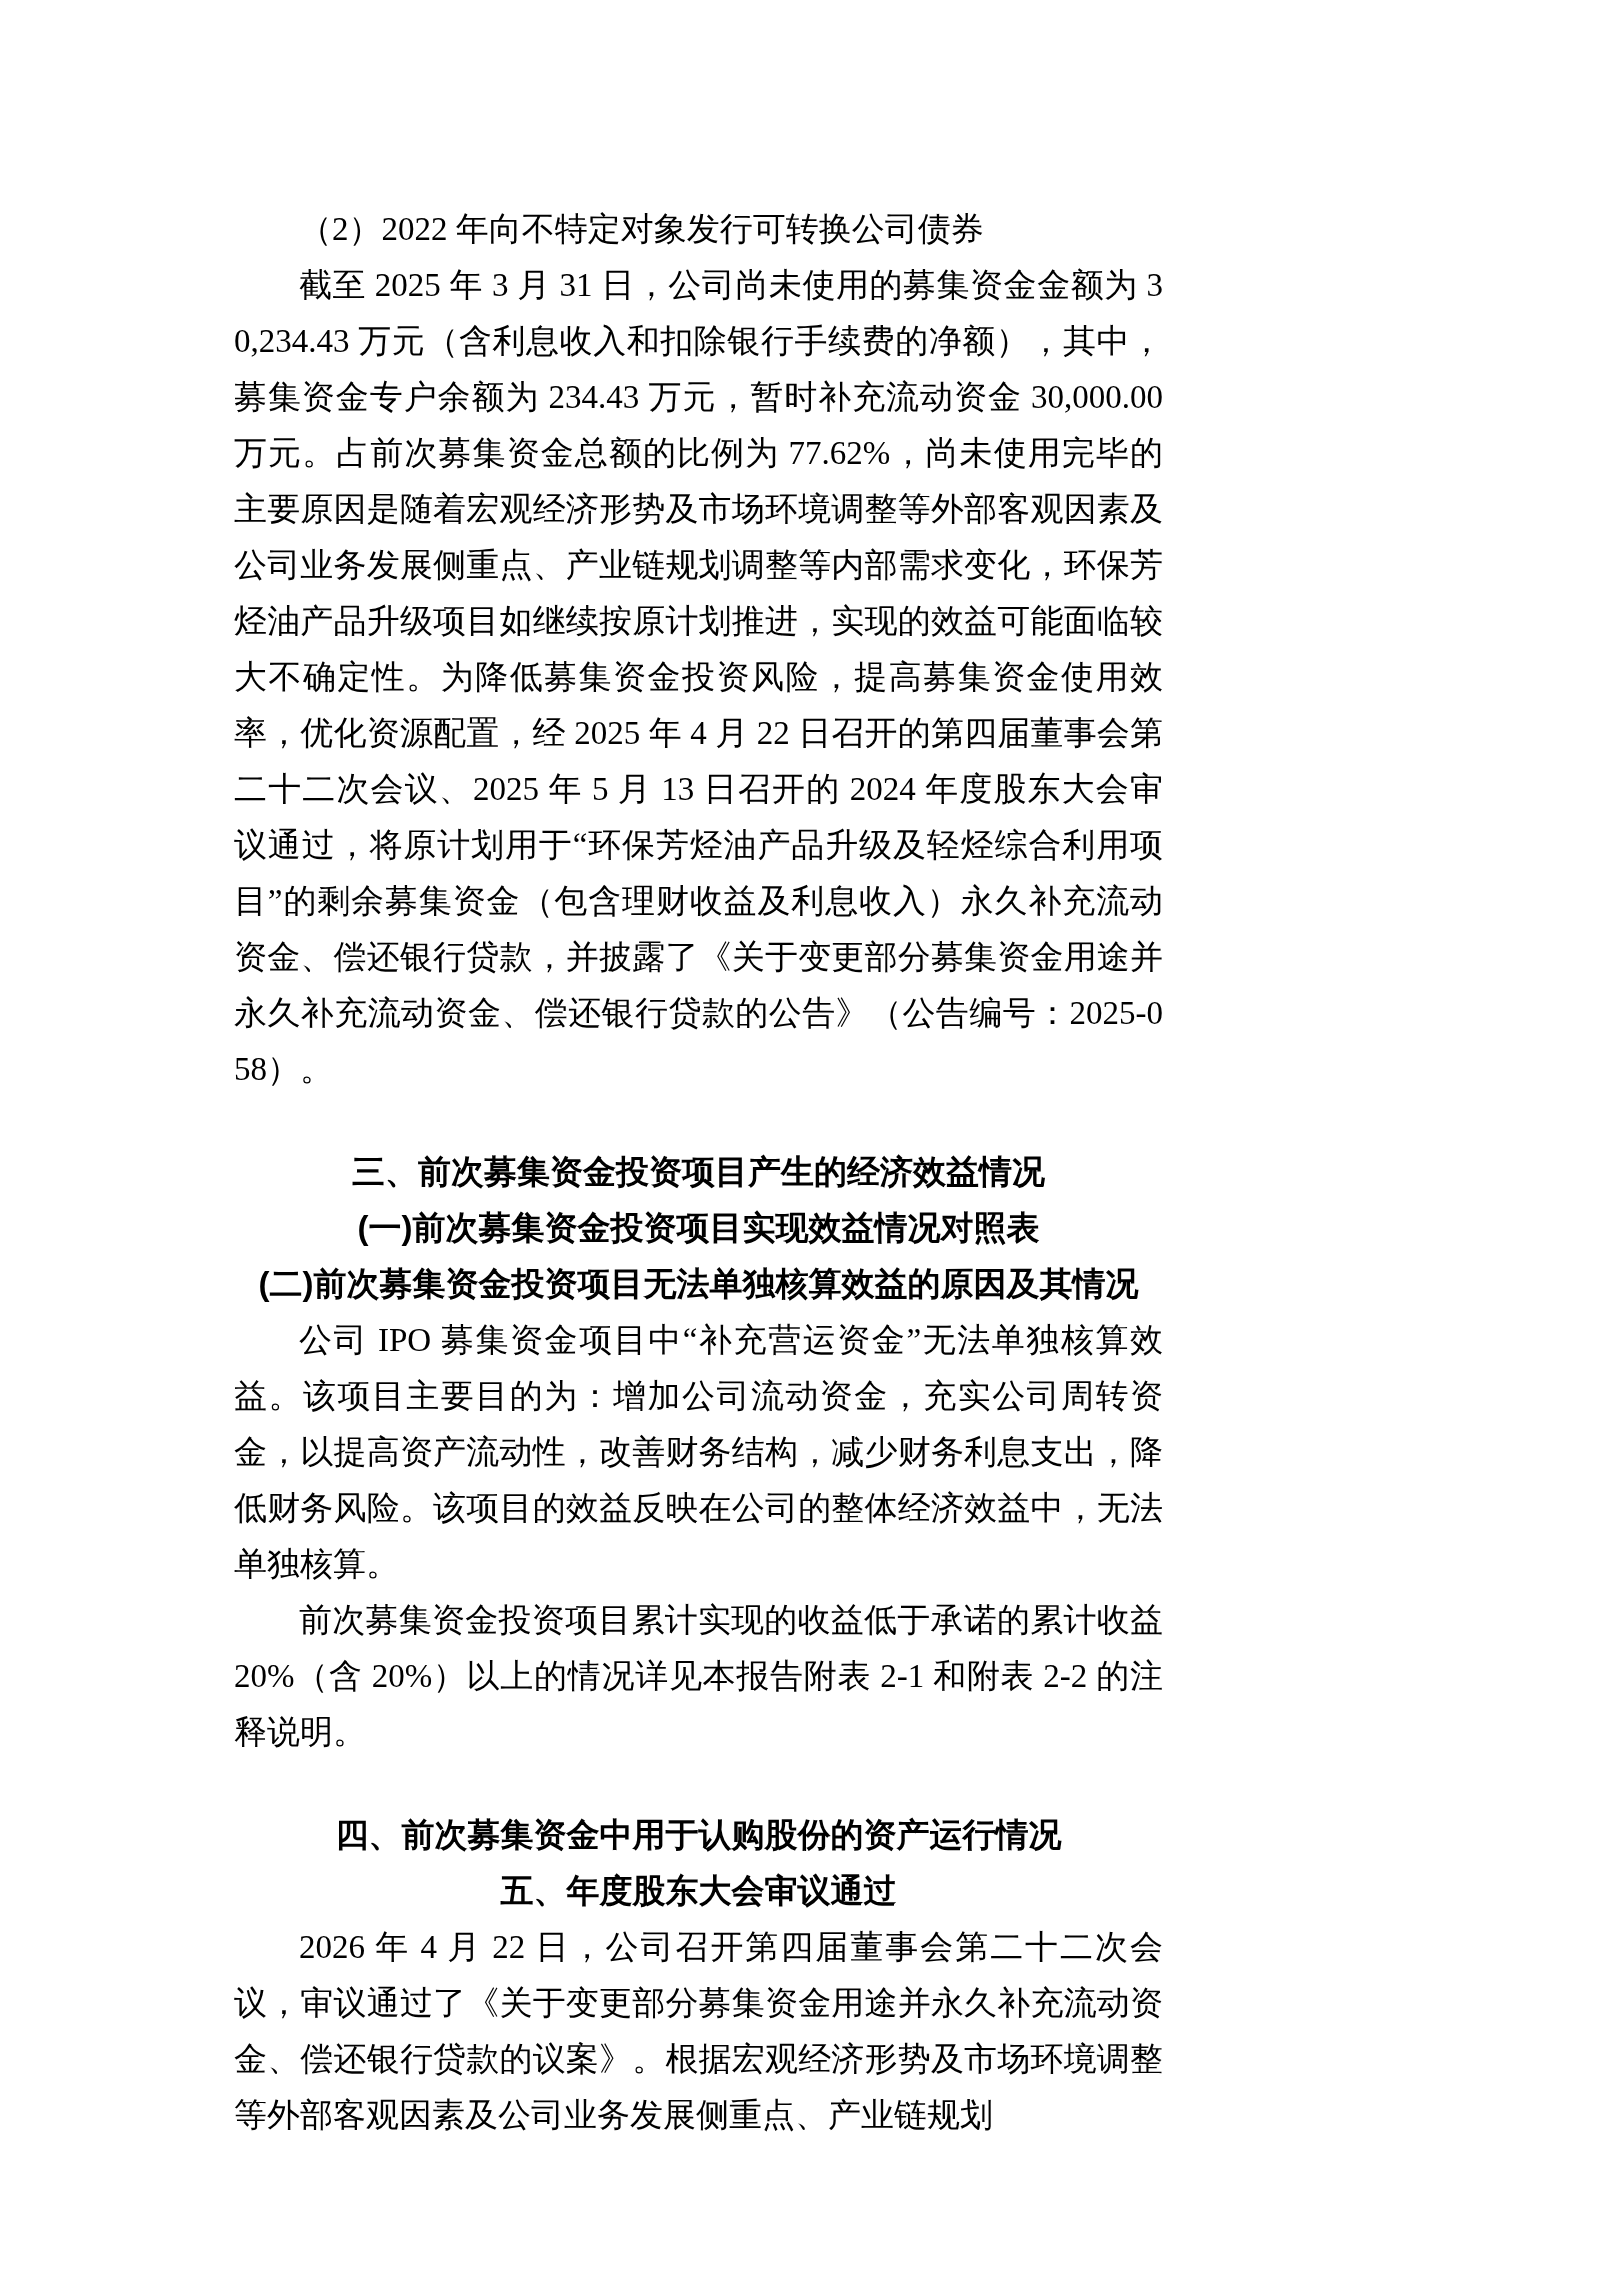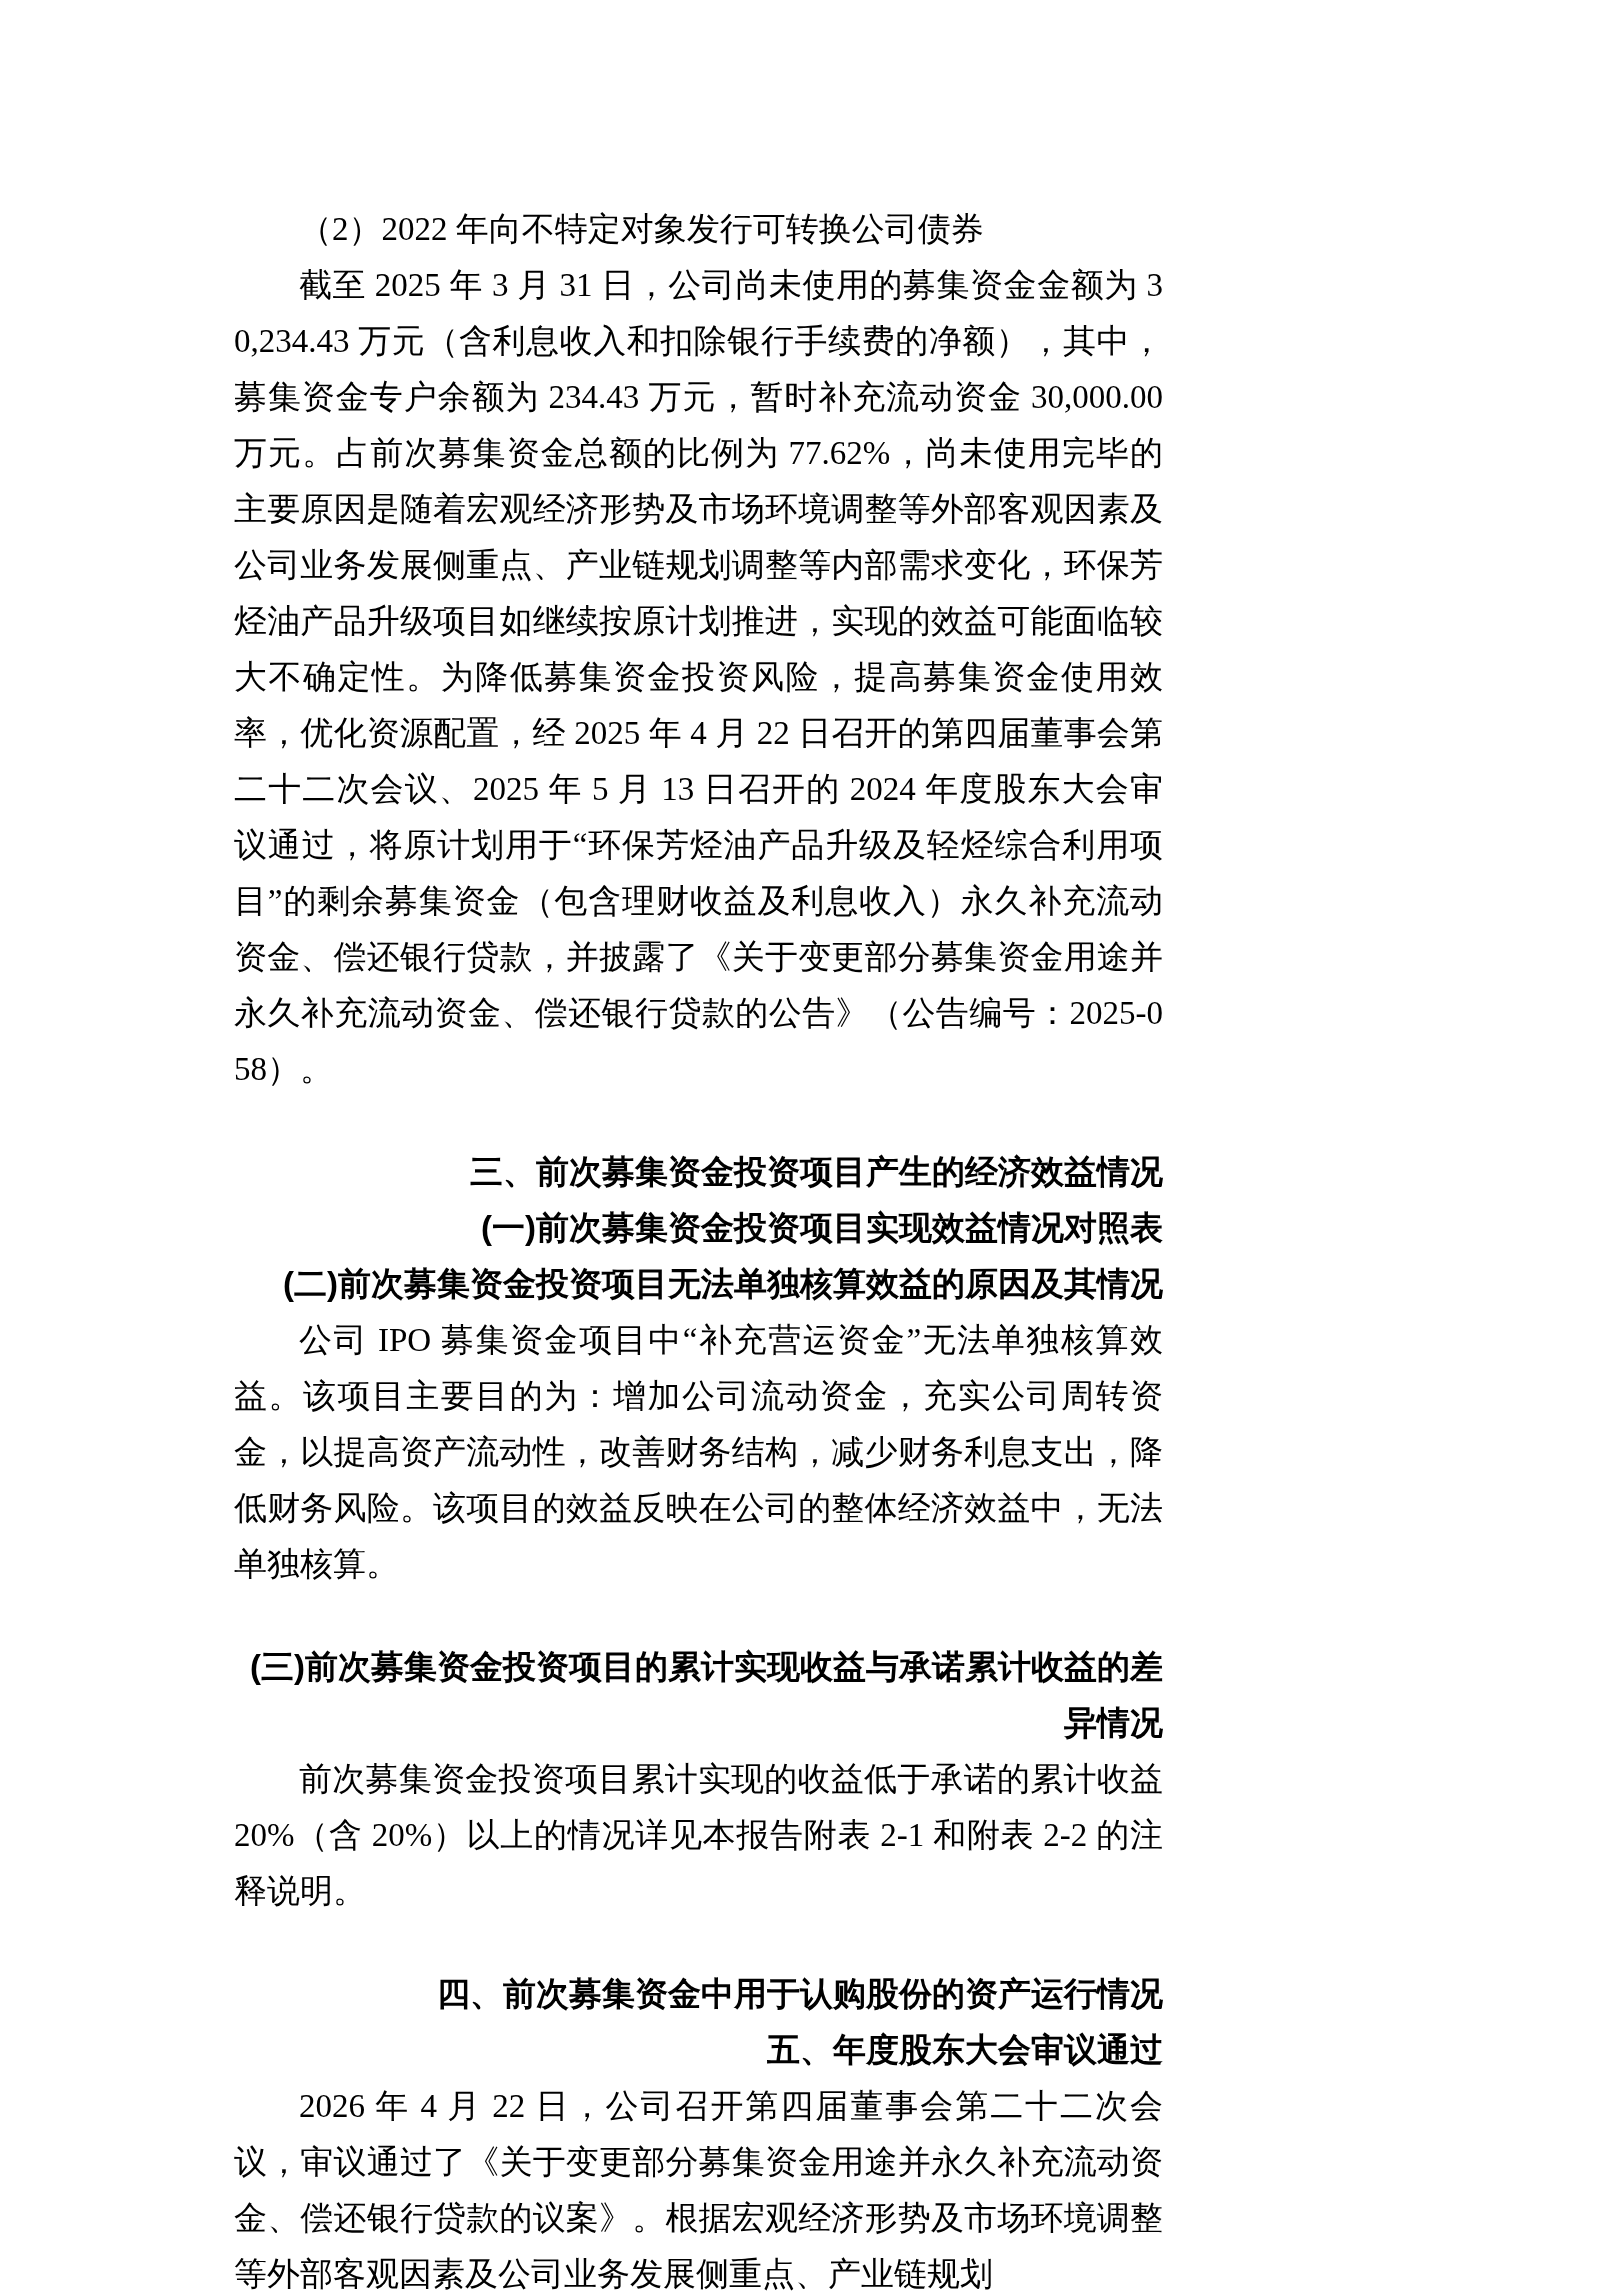--- a/index.html
+++ b/index.html
@@ -27,21 +27,21 @@
     text-indent: 65px;
     word-break: break-all;
     color: #000000;
   }
   .heading {
     margin: 47px 0 0 0;
     font-family: "Liberation Sans", "DejaVu Sans", sans-serif;
     font-weight: bold;
     font-size: 33px;
     line-height: 56px;
-    text-align: right;
+    text-align: center;
     text-indent: 0;
     color: #000000;
   }
   .heading + .heading {
     margin-top: 0;
   }
 </style>
 </head>
 <body>
 
@@ -53,21 +53,20 @@
 
   <h2 class="heading">三、前次募集资金投资项目产生的经济效益情况</h2>
 
   <h3 class="heading">(一)前次募集资金投资项目实现效益情况对照表</h3>
 
 
   <h3 class="heading">(二)前次募集资金投资项目无法单独核算效益的原因及其情况</h3>
 
   <p class="para">公司 IPO 募集资金项目中“补充营运资金”无法单独核算效益。该项目主要目的为：增加公司流动资金，充实公司周转资金，以提高资产流动性，改善财务结构，减少财务利息支出，降低财务风险。该项目的效益反映在公司的整体经济效益中，无法单独核算。</p>
 
-  <h3 class="heading">(三)前次募集资金投资项目的累计实现收益与承诺累计收益的差异情况</h3>
 
   <p class="para">前次募集资金投资项目累计实现的收益低于承诺的累计收益 20%（含 20%）以上的情况详见本报告附表 2-1 和附表 2-2 的注释说明。</p>
 
   <h2 class="heading">四、前次募集资金中用于认购股份的资产运行情况</h2>
 
 
   <h2 class="heading">五、年度股东大会审议通过</h2>
 
   <p class="para">2026 年 4 月 22 日，公司召开第四届董事会第二十二次会议，审议通过了《关于变更部分募集资金用途并永久补充流动资金、偿还银行贷款的议案》。根据宏观经济形势及市场环境调整等外部客观因素及公司业务发展侧重点、产业链规划</p>
 

